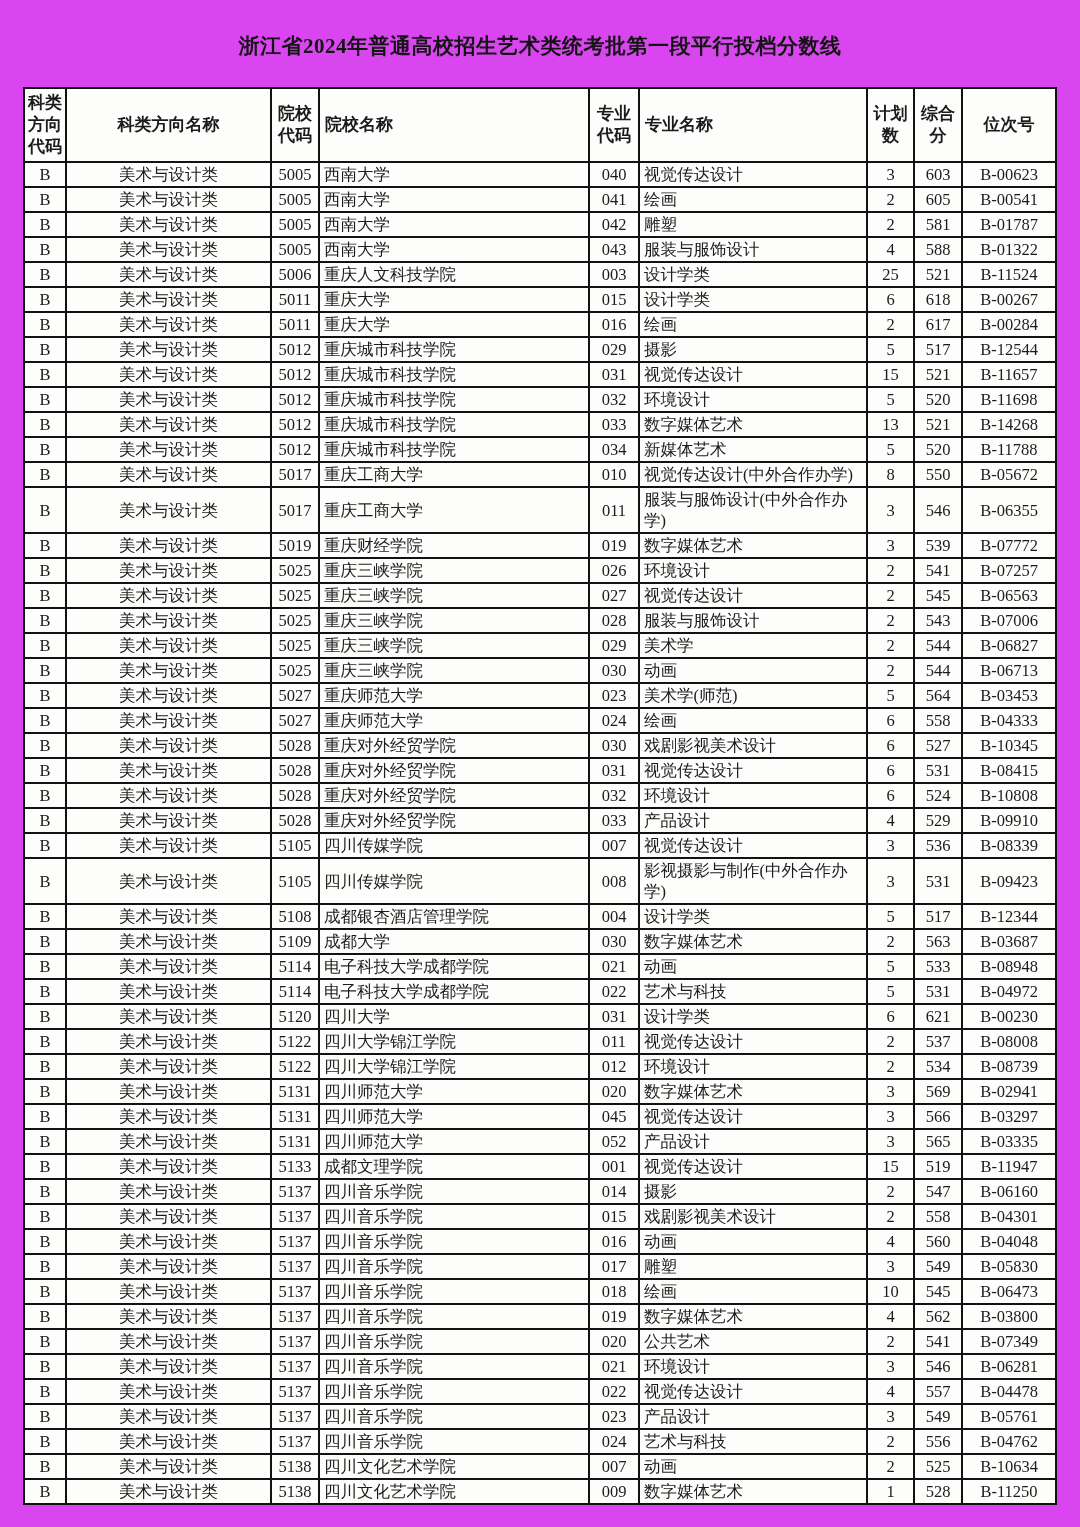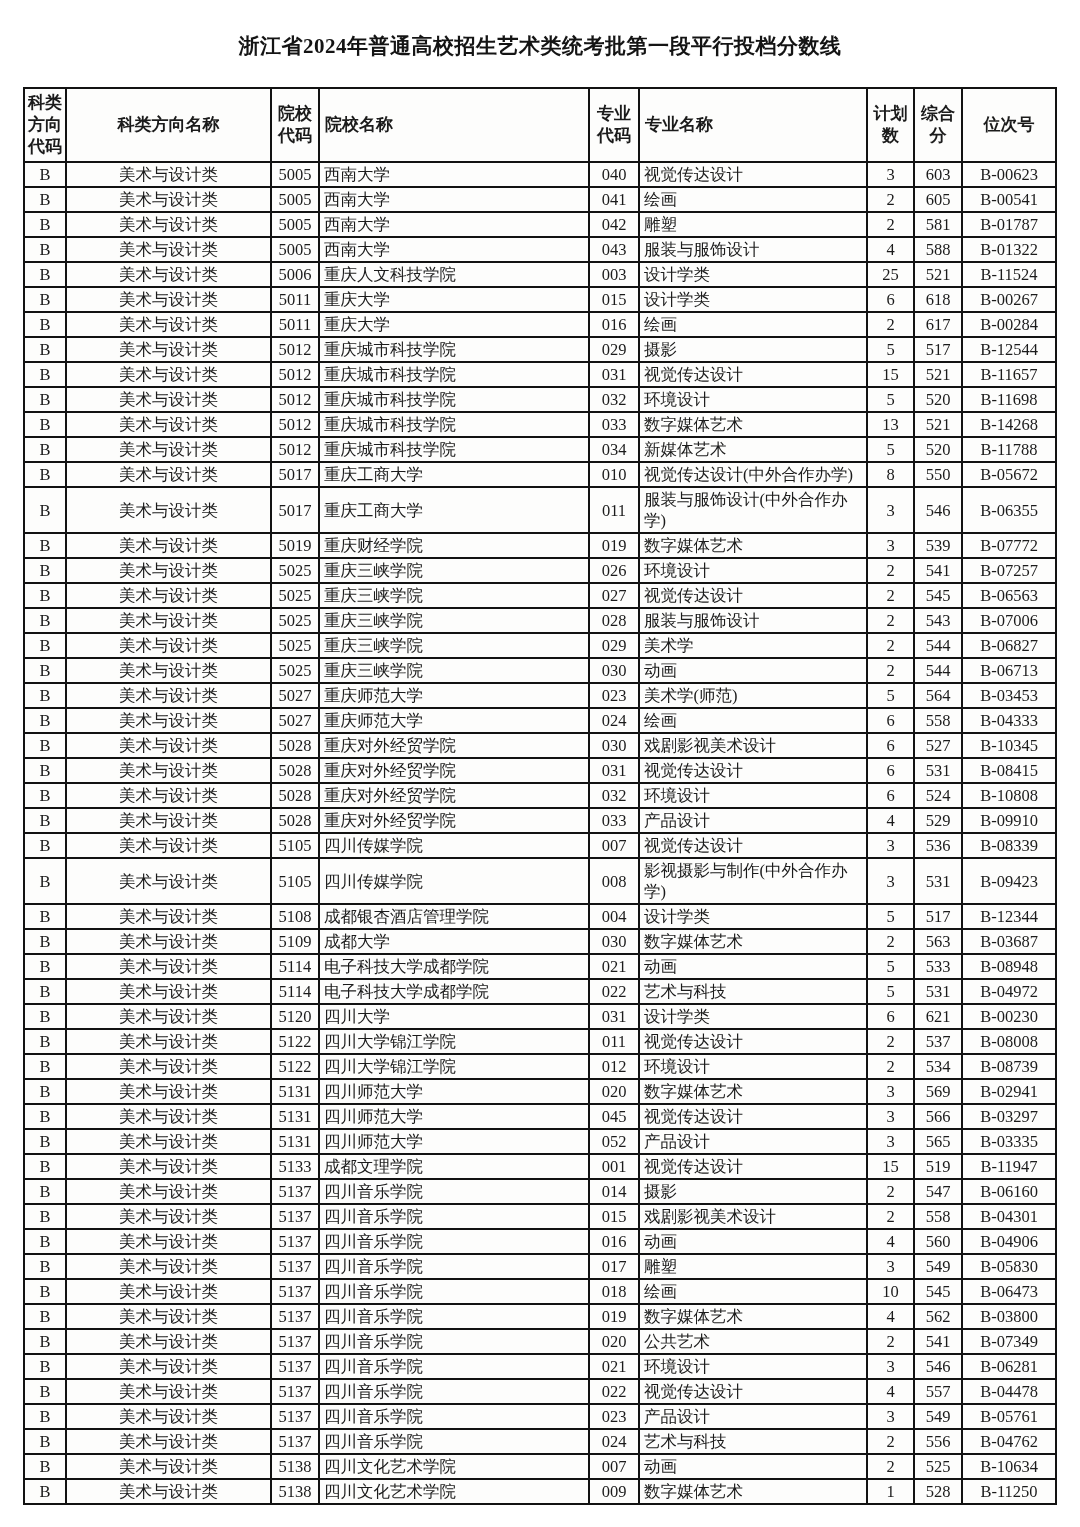--- a/index.html
+++ b/index.html
@@ -1,17 +1,17 @@
 <!DOCTYPE html>
 <html><head>
 <meta charset="utf-8">
 <style>
   html,body{margin:0;padding:0;background:#e9e9e7;}
   .page{
-    width:1080px;height:1527px;margin:0 auto;background:#ffffff;
+    width:1080px;height:1527px;margin:0 auto;background:#d946ef;
     font-family:"Liberation Serif","DejaVu Serif",serif;color:#1b1b1b;
     box-sizing:border-box;position:relative;overflow:hidden;
   }
   .title{
     text-align:center;padding-top:32px;font-size:21px;font-weight:bold;
     letter-spacing:0.5px;color:#141414;
   }
   table.score{
     border-collapse:collapse;table-layout:fixed;width:1032px;
     margin:27px auto 0 auto;background:#fdfdfc;
@@ -523,21 +523,21 @@
         </tr>
         <tr>
           <td class="c0">B</td>
           <td class="c1">美术与设计类</td>
           <td class="c2">5137</td>
           <td class="c3">四川音乐学院</td>
           <td class="c4">016</td>
           <td class="c5">动画</td>
           <td class="c6">4</td>
           <td class="c7">560</td>
-          <td class="c8">B-04906</td>
+          <td class="c8">B-04048</td>
         </tr>
         <tr>
           <td class="c0">B</td>
           <td class="c1">美术与设计类</td>
           <td class="c2">5137</td>
           <td class="c3">四川音乐学院</td>
           <td class="c4">017</td>
           <td class="c5">雕塑</td>
           <td class="c6">3</td>
           <td class="c7">549</td>

